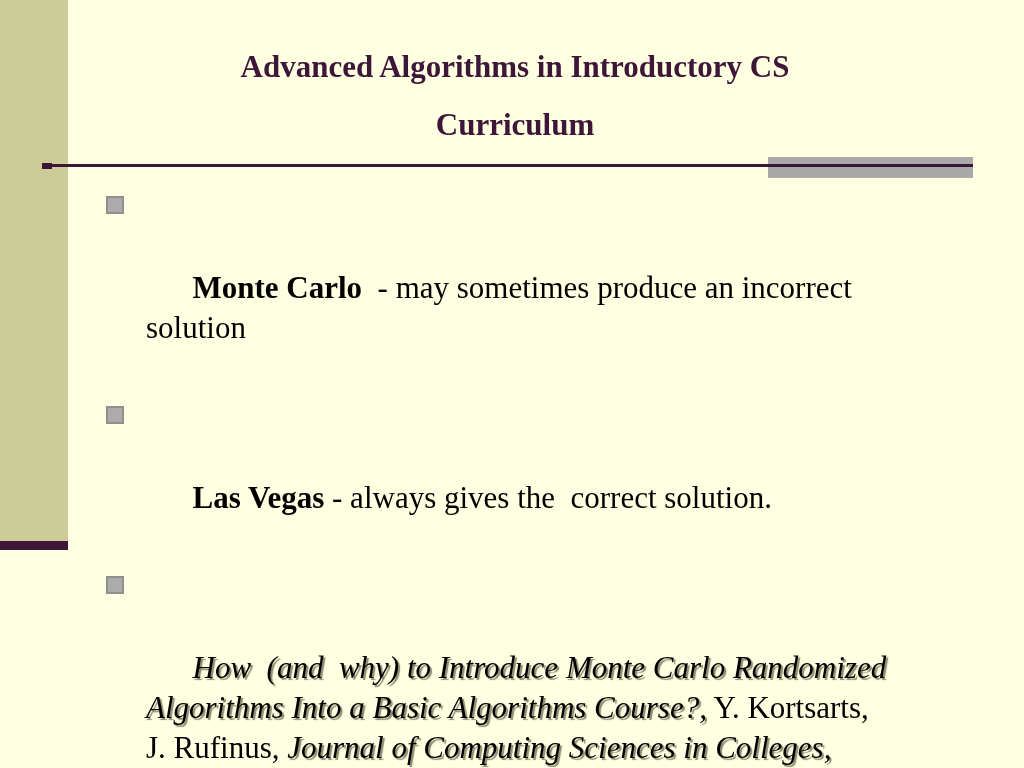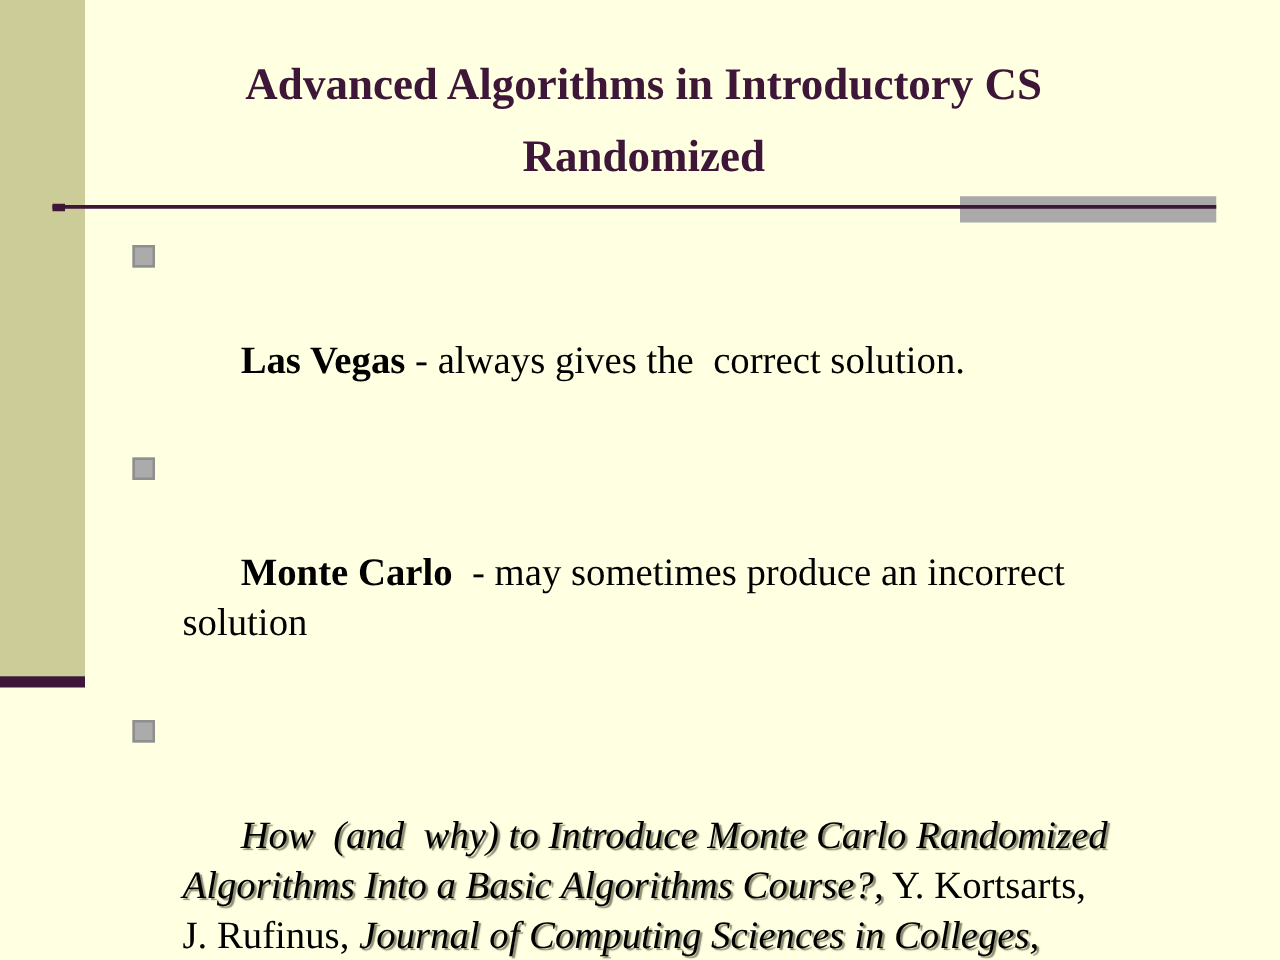--- a/index.html
+++ b/index.html
@@ -16,21 +16,21 @@
   }
   .sidebar-accent{
     position:absolute;left:0;top:541px;width:68px;height:9px;
     background:var(--maroon,#3D1638);
   }
   .title{
     position:absolute;left:70px;top:38px;width:890px;
     text-align:center;
     color:var(--maroon,#3D1638);
     font-weight:bold;
-    font-size:36px;line-height:58px;
+    font-size:31px;line-height:58px;
     z-index:3;
   }
   .title span{display:block;}
   .title-accent-gray{
     position:absolute;left:768px;top:157px;width:205px;height:21px;
     background:var(--accent-gray,#A9A9A9);
     z-index:1;
   }
   .title-rule{
     position:absolute;left:42px;top:164px;width:931px;height:3px;
@@ -69,36 +69,36 @@
 </head>
 <body>
 
 <div class="slide">
 
   <div class="sidebar-strip"></div>
   <div class="sidebar-accent"></div>
 
   <h1 class="title" style="margin:0;">
     <span>Advanced Algorithms in Introductory CS</span>
-    <span>Randomized</span>
+    <span>Curriculum</span>
   </h1>
 
   <div class="title-accent-gray"></div>
   <div class="title-rule"></div>
   <div class="title-rule-cap"></div>
 
   <ul class="content">
     <li class="bullet">
       <span class="bullet-sq"></span>
-      <span><span class="seg-bold">Las Vegas</span><span class="seg-plain"> - always gives the  correct solution.</span></span>
+      <span><span class="seg-bold">Monte Carlo</span><span class="seg-plain">  - may sometimes produce an incorrect
+solution</span></span>
     </li>
     <li class="bullet">
       <span class="bullet-sq"></span>
-      <span><span class="seg-bold">Monte Carlo</span><span class="seg-plain">  - may sometimes produce an incorrect
-solution</span></span>
+      <span><span class="seg-bold">Las Vegas</span><span class="seg-plain"> - always gives the  correct solution.</span></span>
     </li>
     <li class="bullet">
       <span class="bullet-sq"></span>
       <span><span class="seg-shadow">How  (and  why) to Introduce Monte Carlo Randomized
 Algorithms Into a Basic Algorithms Course?,</span><span class="seg-plain"> Y. Kortsarts,
 J. Rufinus, </span><span class="seg-shadow">Journal of Computing Sciences in Colleges,
 December 2005</span></span>
     </li>
 
   </ul>

